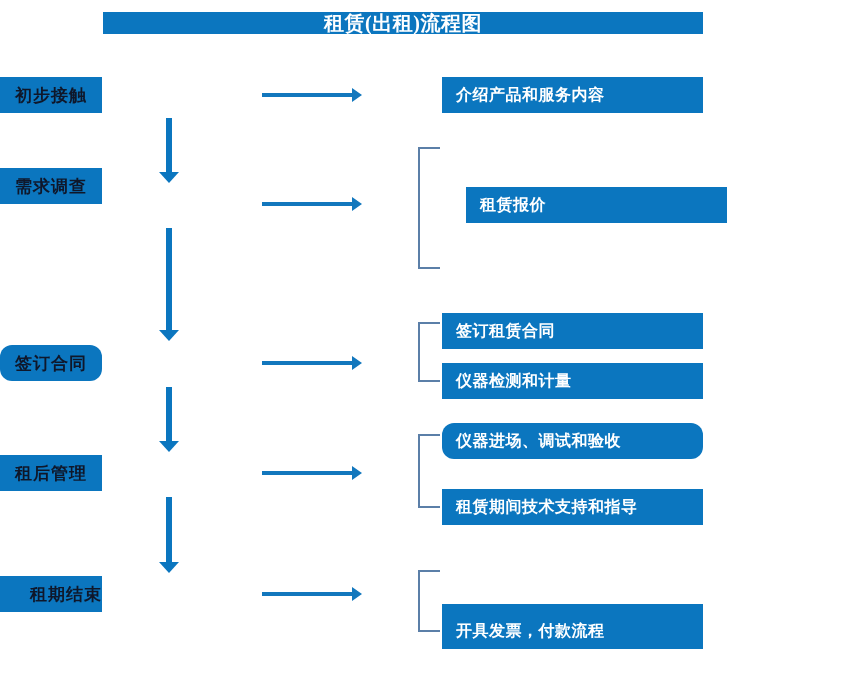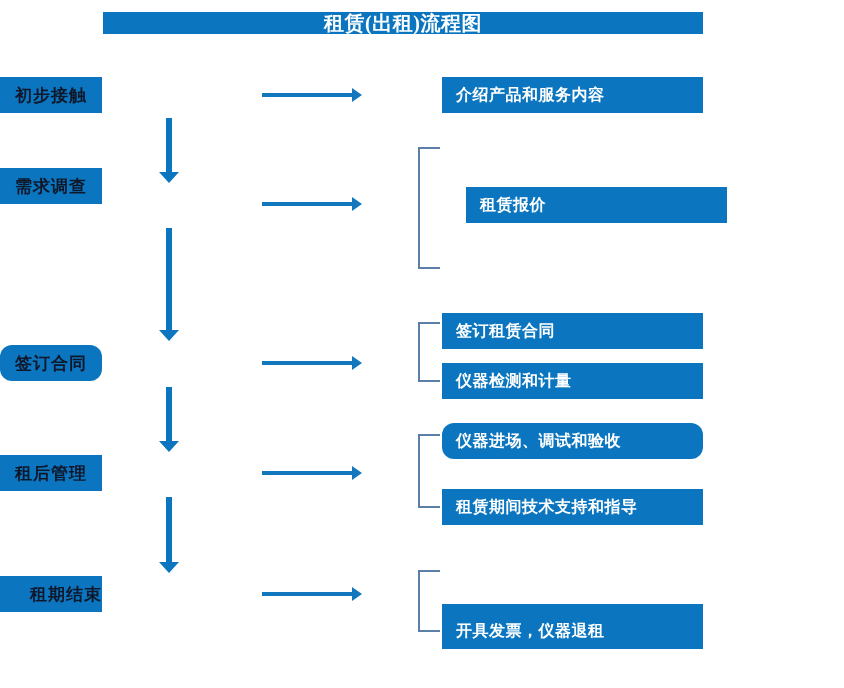--- a/index.html
+++ b/index.html
@@ -184,15 +184,15 @@
   <div class="bracket" style="top:434px; height:74px;"></div>
   <div class="bracket" style="top:570px; height:62px;"></div>
 
   <div class="detail-box" style="top:77px;">介绍产品和服务内容</div>
   <div class="detail-box" style="top:187px;margin-left:24px;">租赁报价</div>
   <div class="detail-box" style="top:313px;">签订租赁合同</div>
   <div class="detail-box" style="top:363px;">仪器检测和计量</div>
   <div class="detail-box" style="top:423px;border-radius:12px;">仪器进场、调试和验收</div>
   <div class="detail-box" style="top:489px;">租赁期间技术支持和指导</div>
   <div class="detail-box" style="top:588px;margin-top:16px;">仪器退租</div>
-  <div class="detail-box" style="top:613px;">开具发票，仪器退租</div>
+  <div class="detail-box" style="top:613px;">开具发票，付款流程</div>
 
 </div>
 
 </body></html>

